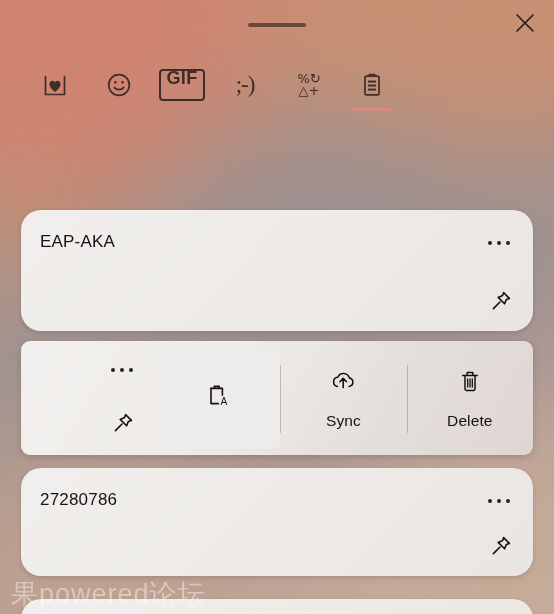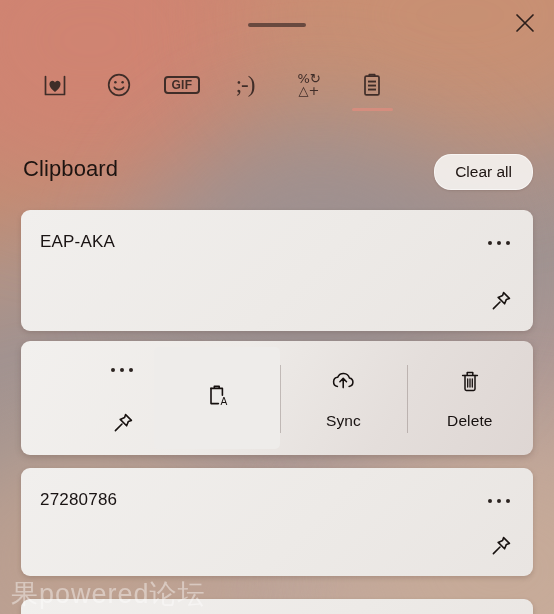--- a/index.html
+++ b/index.html
@@ -100,22 +100,22 @@
     width: 41px;
     height: 3px;
     border-radius: 2px;
     background: transparent;
   }
   .tab.active .underline { background: #d58d7e; }
 
   .gif-box {
     border: 2px solid #3f2d28;
     border-radius: 4px;
-    padding: 1px 5px 0 5px;
-    font-size: 12px;
+    padding: 1px 5px 14px 5px;
+    font-size: 18px;
     font-weight: 700;
     letter-spacing: .4px;
     color: #3f2d28;
     line-height: 13px;
     font-family: "Liberation Sans", sans-serif;
   }
   .kaomoji {
     font-size: 23px;
     color: #3f2d28;
     letter-spacing: -1px;
@@ -165,21 +165,21 @@
     position: absolute;
     left: 0; top: 210px;
     width: 554px;
     z-index: 4;
   }
 
   .card {
     position: absolute;
     left: 21px;
     width: 512px;
-    border-radius: 9px;
+    border-radius: 20px;
     background: linear-gradient(135deg, #f1efed 0%, #edeae7 55%, #e9e5e2 100%);
     box-shadow: 0 2px 5px rgba(80,58,52,.22);
     overflow: hidden;
   }
 
   .card-text {
     position: absolute;
     left: 19px; top: 22px;
     font-size: 17px;
     color: #191313;
@@ -356,26 +356,20 @@
           <path d="M11.3 5.2 L11.3 3.6 L16.7 3.6 L16.7 5.2" fill="none" stroke="#3f2d28" stroke-width="1.7" stroke-linejoin="round"></path>
           <rect x="10" y="9.6" width="8" height="1.9" fill="#3f2d28"></rect>
           <rect x="10" y="13.6" width="8" height="1.9" fill="#3f2d28"></rect>
           <rect x="10" y="17.6" width="8" height="1.9" fill="#3f2d28"></rect>
         </svg>
       </div>
       <div class="underline"></div>
     </div>
   </div>
 
-  <div class="header">
-    <div class="title">Clipboard</div>
-    <div class="clear-all">
-      <span>Clear all</span>
-    </div>
-  </div>
 
   <div class="list">
 
     <div class="card" style="top:0px; height:121px;">
       <div class="card-text">EAP-AKA</div>
       <div class="dots">
         <i></i>
         <i></i>
         <i></i>
       </div>

